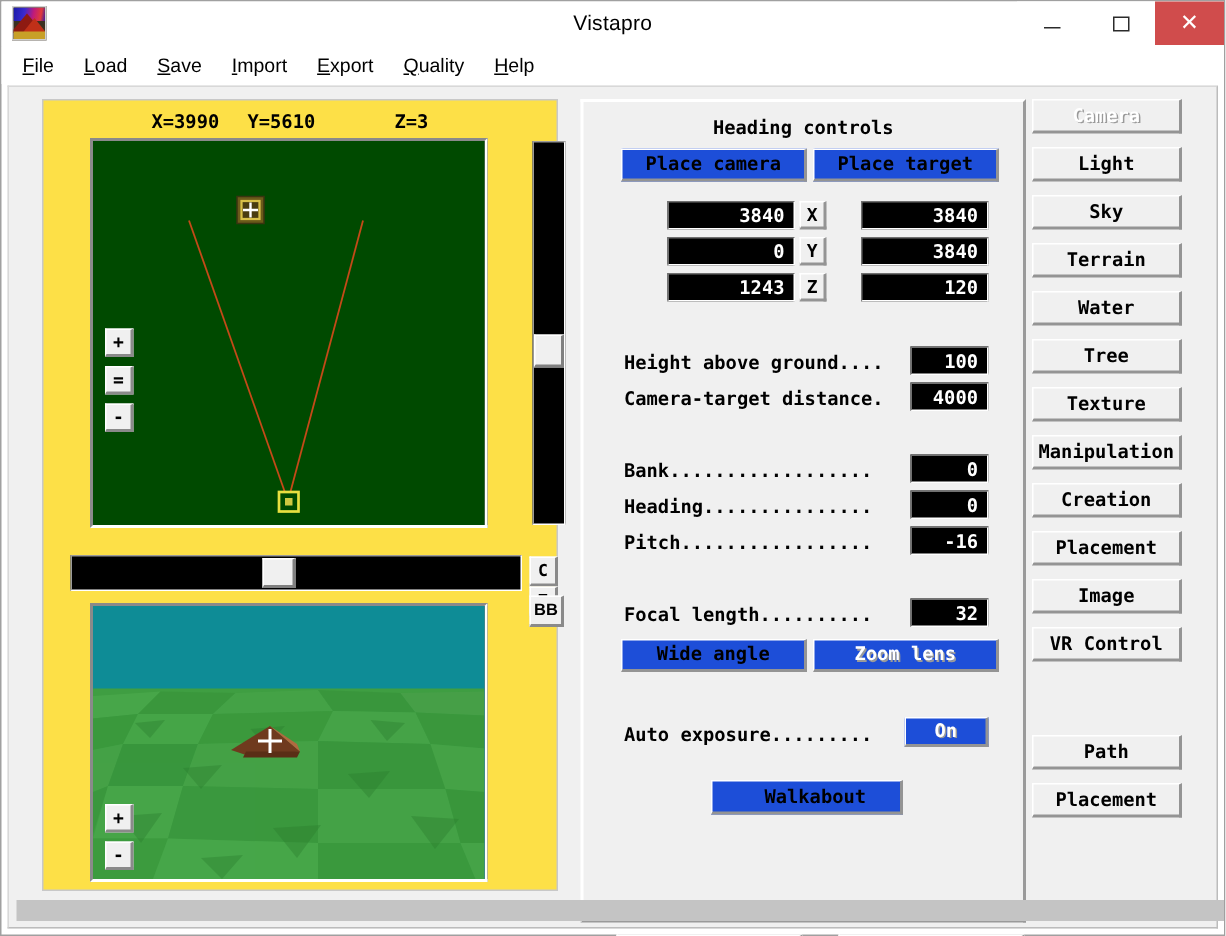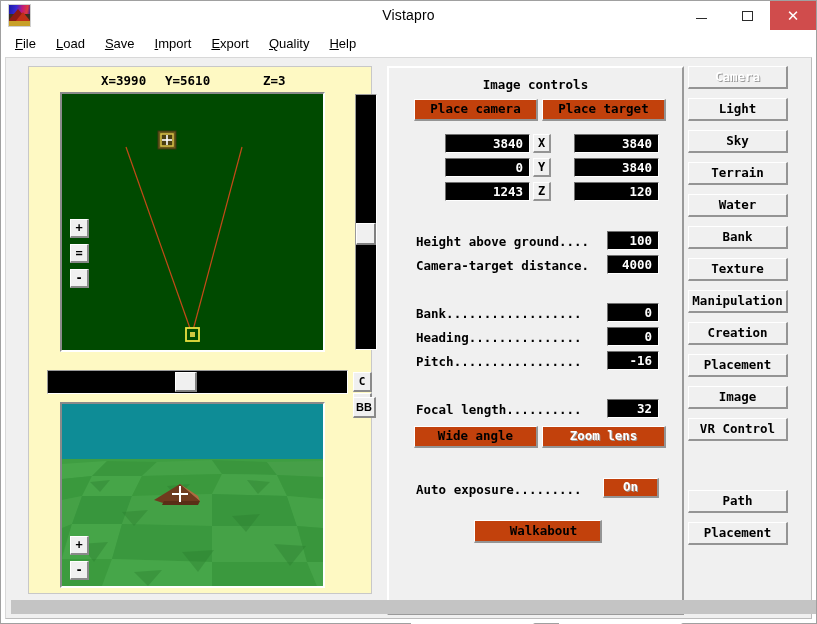--- a/index.html
+++ b/index.html
@@ -111,21 +111,21 @@
     left: 5px; bottom: 4px;
     width: 805px; height: 14px;
     background: #c4c4c4;
   }
 
   
   .left-panel {
     position: absolute;
     left: 22px; top: 8px;
     width: 344px; height: 528px;
-    background: #fef9c3;
+    background: #fde047;
     border: 1px solid #c8c8c8;
   }
 
   .coords {
     position: absolute;
     left: 0; top: 6px;
     width: 344px;
     text-align: center;
     font-family: "DejaVu Sans Mono", monospace;
     font-size: 12.5px;
@@ -294,21 +294,21 @@
     border-bottom: 2px solid #9a9a9a;
   }
   .cam-title {
     position: absolute; left: 0; top: 9px; width: 293px;
     text-align: center;
     font-family: "DejaVu Sans Mono", monospace;
     font-size: 12.5px; font-weight: bold; color: #000;
   }
 
   .vbtn {
-    background: #c2410c;
+    background: #1d4ed8;
     border-top: 1px solid #ffffff;
     border-left: 1px solid #ffffff;
     border-right: 2px solid #949494;
     border-bottom: 2px solid #949494;
     font-family: "DejaVu Sans Mono", monospace;
     font-size: 12.5px;
     font-weight: bold;
     color: #000000;
     display: flex; align-items: center; justify-content: center;
     cursor: pointer;
@@ -528,21 +528,21 @@
           </svg>
         </div>
         <div class="preview-zoom">
           <div class="zbtn">+</div>
           <div class="zbtn">-</div>
         </div>
       </div>
     </div>
 
     <div class="cam-panel">
-      <div class="cam-title">Image controls</div>
+      <div class="cam-title">Heading controls</div>
 
       <div class="vbtn" style="position:absolute;left:25px;top:31px;width:124px;height:22px;">Place camera</div>
       <div class="vbtn" style="position:absolute;left:153px;top:31px;width:124px;height:22px;">Place target</div>
 
       <div class="field" style="position:absolute;left:56px;top:66px;width:85px;height:19px;">3840</div>
       <div class="axis-btn" style="position:absolute;left:144px;top:66px;">X</div>
       <div class="field" style="position:absolute;left:185px;top:66px;width:85px;height:19px;">3840</div>
 
       <div class="field" style="position:absolute;left:56px;top:90px;width:85px;height:19px;">0</div>
       <div class="axis-btn" style="position:absolute;left:144px;top:90px;">Y</div>
@@ -578,21 +578,21 @@
 
       <div class="vbtn" style="position:absolute;left:85px;top:452px;width:128px;height:23px;padding-left:12px;">Walkabout</div>
     </div>
 
     <div class="sidebar">
       <div class="side-btn disabled">Camera</div>
       <div class="side-btn">Light</div>
       <div class="side-btn">Sky</div>
       <div class="side-btn">Terrain</div>
       <div class="side-btn">Water</div>
-      <div class="side-btn">Bank</div>
+      <div class="side-btn">Tree</div>
       <div class="side-btn">Texture</div>
       <div class="side-btn">Manipulation</div>
       <div class="side-btn">Creation</div>
       <div class="side-btn">Placement</div>
       <div class="side-btn">Image</div>
       <div class="side-btn">VR Control</div>
       <div class="side-gap"></div>
       <div class="side-btn">Path</div>
       <div class="side-btn">Placement</div>
     </div>

